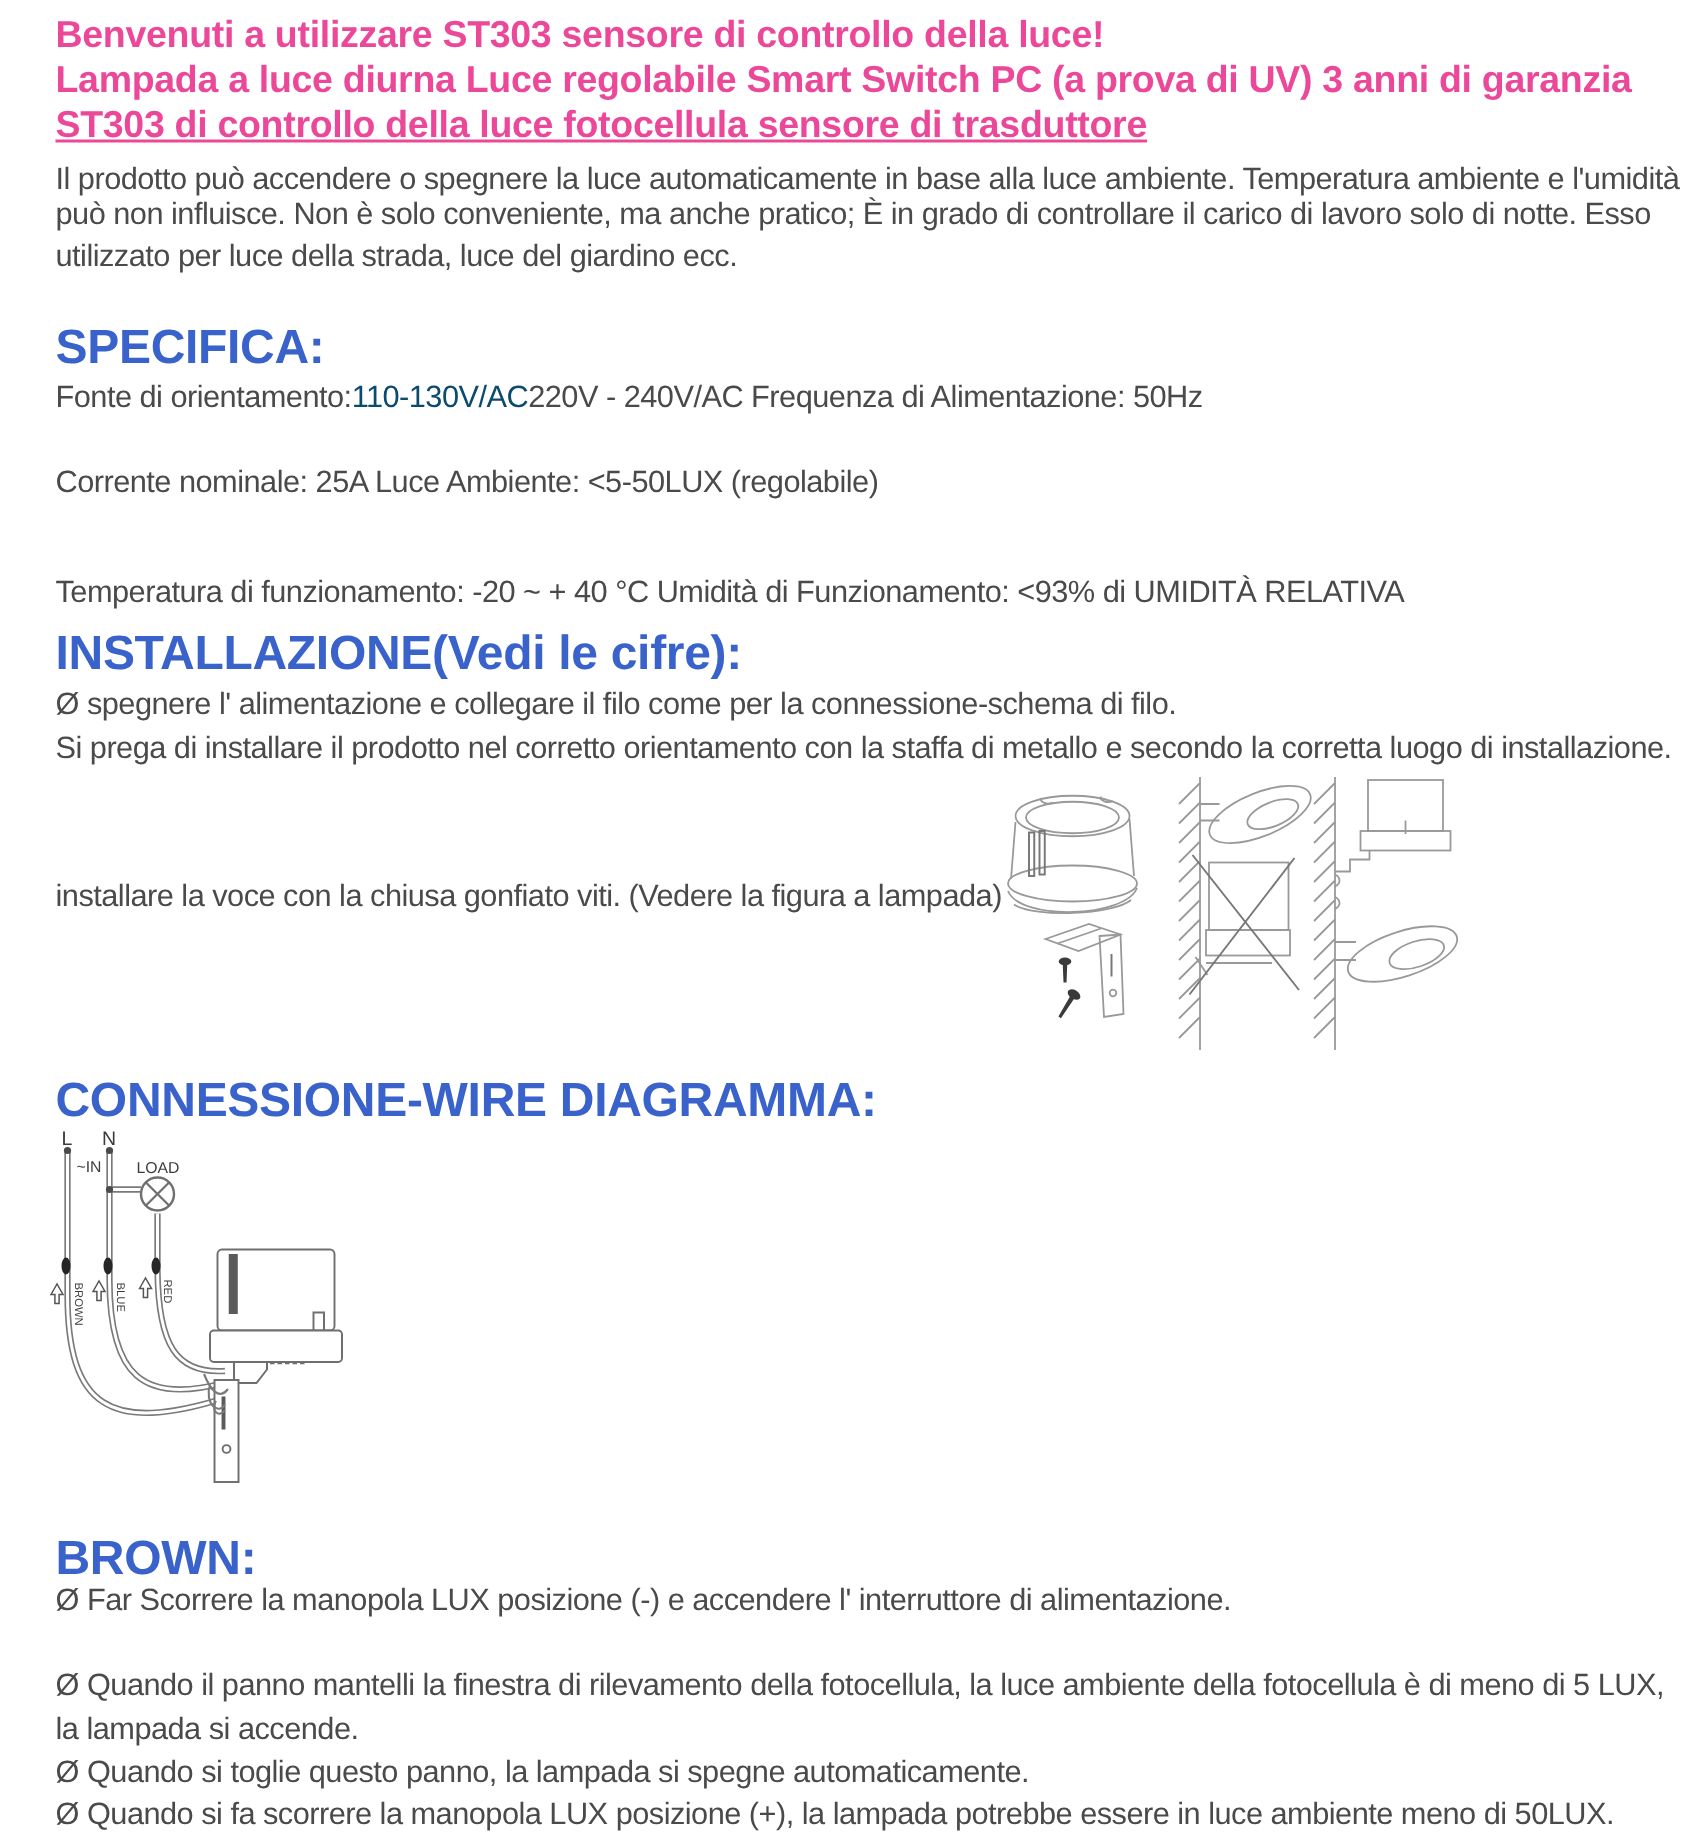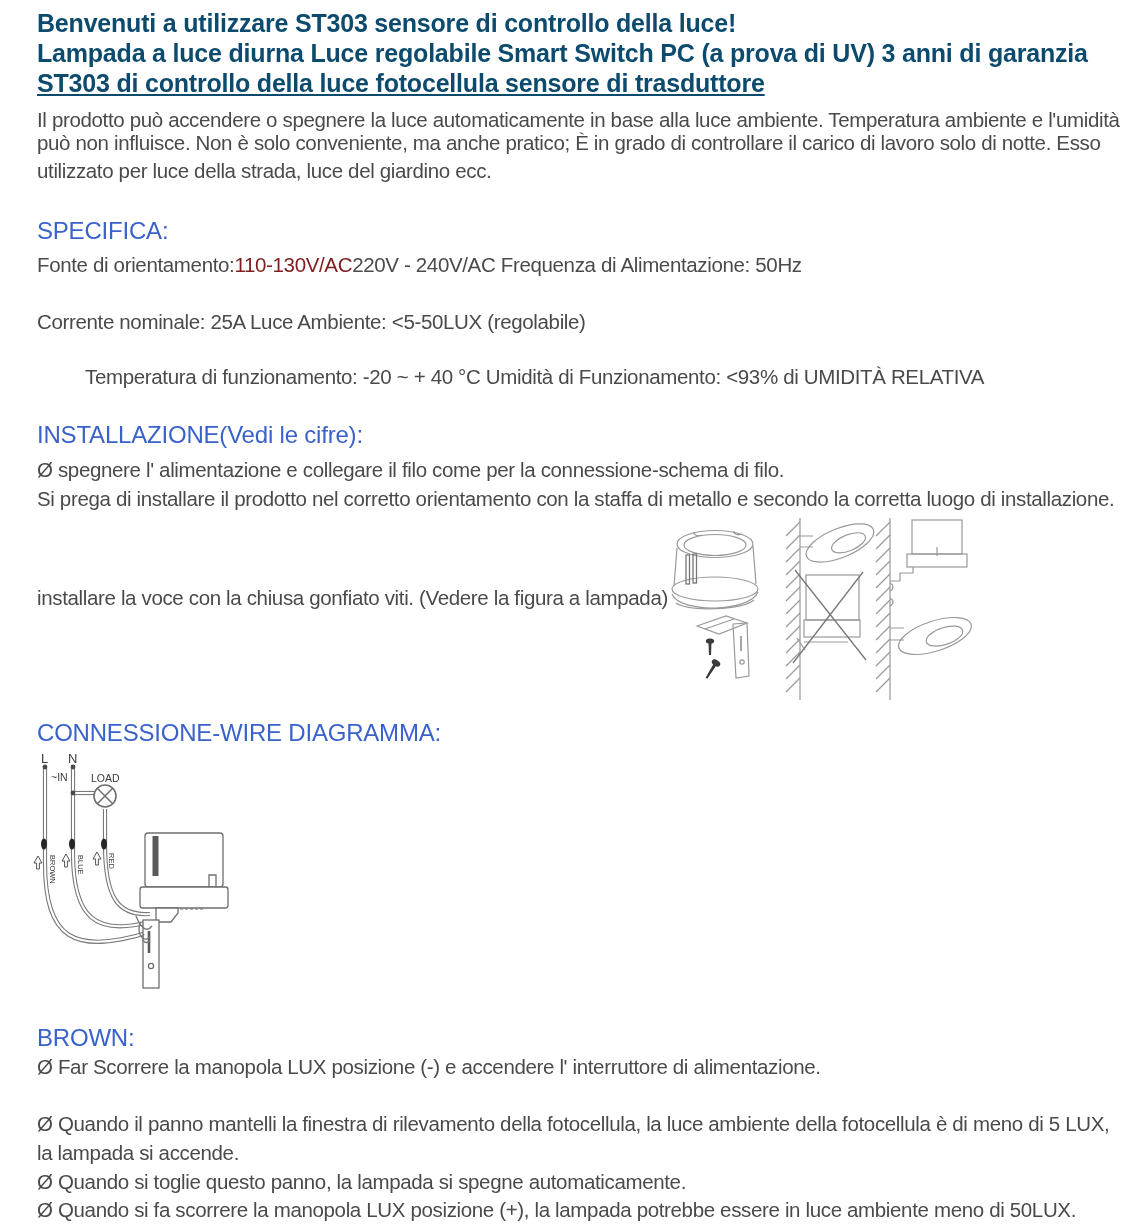--- a/index.html
+++ b/index.html
@@ -14,32 +14,32 @@
   .line{
     position:absolute;
     left:37px;
     white-space:nowrap;
     color:#4a4a4a;
     font-size:20.5px;
     letter-spacing:-0.35px;
     line-height:24px;
   }
   .title{
-    color:#0c4a6e;
+    color:#ec4899;
     font-weight:bold;
     font-size:25px;
     letter-spacing:-0.2px;
   }
   .h-blue{
     color:#3a62cb;
-    font-weight:normal;
-    font-size:24px;
+    font-weight:bold;
+    font-size:32px;
     letter-spacing:-0.2px;
   }
-  .dark{color:#7f1d1d;}
+  .dark{color:#0c4a6e;}
   .figs-svg{position:absolute;left:650px;top:510px;}
   .wire-svg{position:absolute;left:28px;top:748px;}
   .sketch{stroke:#999;fill:none;stroke-width:1.2;}
   .sketchd{stroke:#777;fill:none;stroke-width:1.3;}
   .wlabel{font-family:"Liberation Sans",sans-serif;fill:#3c3c3c;}
 </style>
 </head>
 <body>
 
 <div class="page">
@@ -50,21 +50,21 @@
 
   <div class="line" style="top:108px;">Il prodotto può accendere o spegnere la luce automaticamente in base alla luce ambiente. Temperatura ambiente e l'umidità</div>
   <div class="line" style="top:131px;">può non influisce. Non è solo conveniente, ma anche pratico; È in grado di controllare il carico di lavoro solo di notte. Esso</div>
   <div class="line" style="top:159px;">utilizzato per luce della strada, luce del giardino ecc.</div>
 
   <div class="line h-blue" style="top:219px;">SPECIFICA:</div>
   <div class="line" style="top:253px;">
     <span>Fonte di orientamento:</span><span class="dark">110-130V/AC</span><span>220V - 240V/AC Frequenza di Alimentazione: 50Hz</span>
   </div>
   <div class="line" style="top:310px;">Corrente nominale: 25A Luce Ambiente: &lt;5-50LUX (regolabile)</div>
-  <div class="line" style="top:365px;margin-left:48px;">Temperatura di funzionamento: -20 ~ + 40 °C Umidità di Funzionamento: &lt;93% di UMIDITÀ RELATIVA</div>
+  <div class="line" style="top:383px;">Temperatura di funzionamento: -20 ~ + 40 °C Umidità di Funzionamento: &lt;93% di UMIDITÀ RELATIVA</div>
 
   <div class="line h-blue" style="top:423px;">INSTALLAZIONE(Vedi le cifre):</div>
   <div class="line" style="top:458px;">Ø spegnere l' alimentazione e collegare il filo come per la connessione-schema di filo.</div>
   <div class="line" style="top:487px;">Si prega di installare il prodotto nel corretto orientamento con la staffa di metallo e secondo la corretta luogo di installazione.</div>
   <div class="line" style="top:586px;">installare la voce con la chiusa gonfiato viti. (Vedere la figura a lampada)</div>
 
   <svg class="figs-svg" width="475" height="195" viewBox="0 0 475 195">
 
     <g>
       <ellipse class="sketch" cx="65" cy="34" rx="38" ry="13.5"></ellipse>

